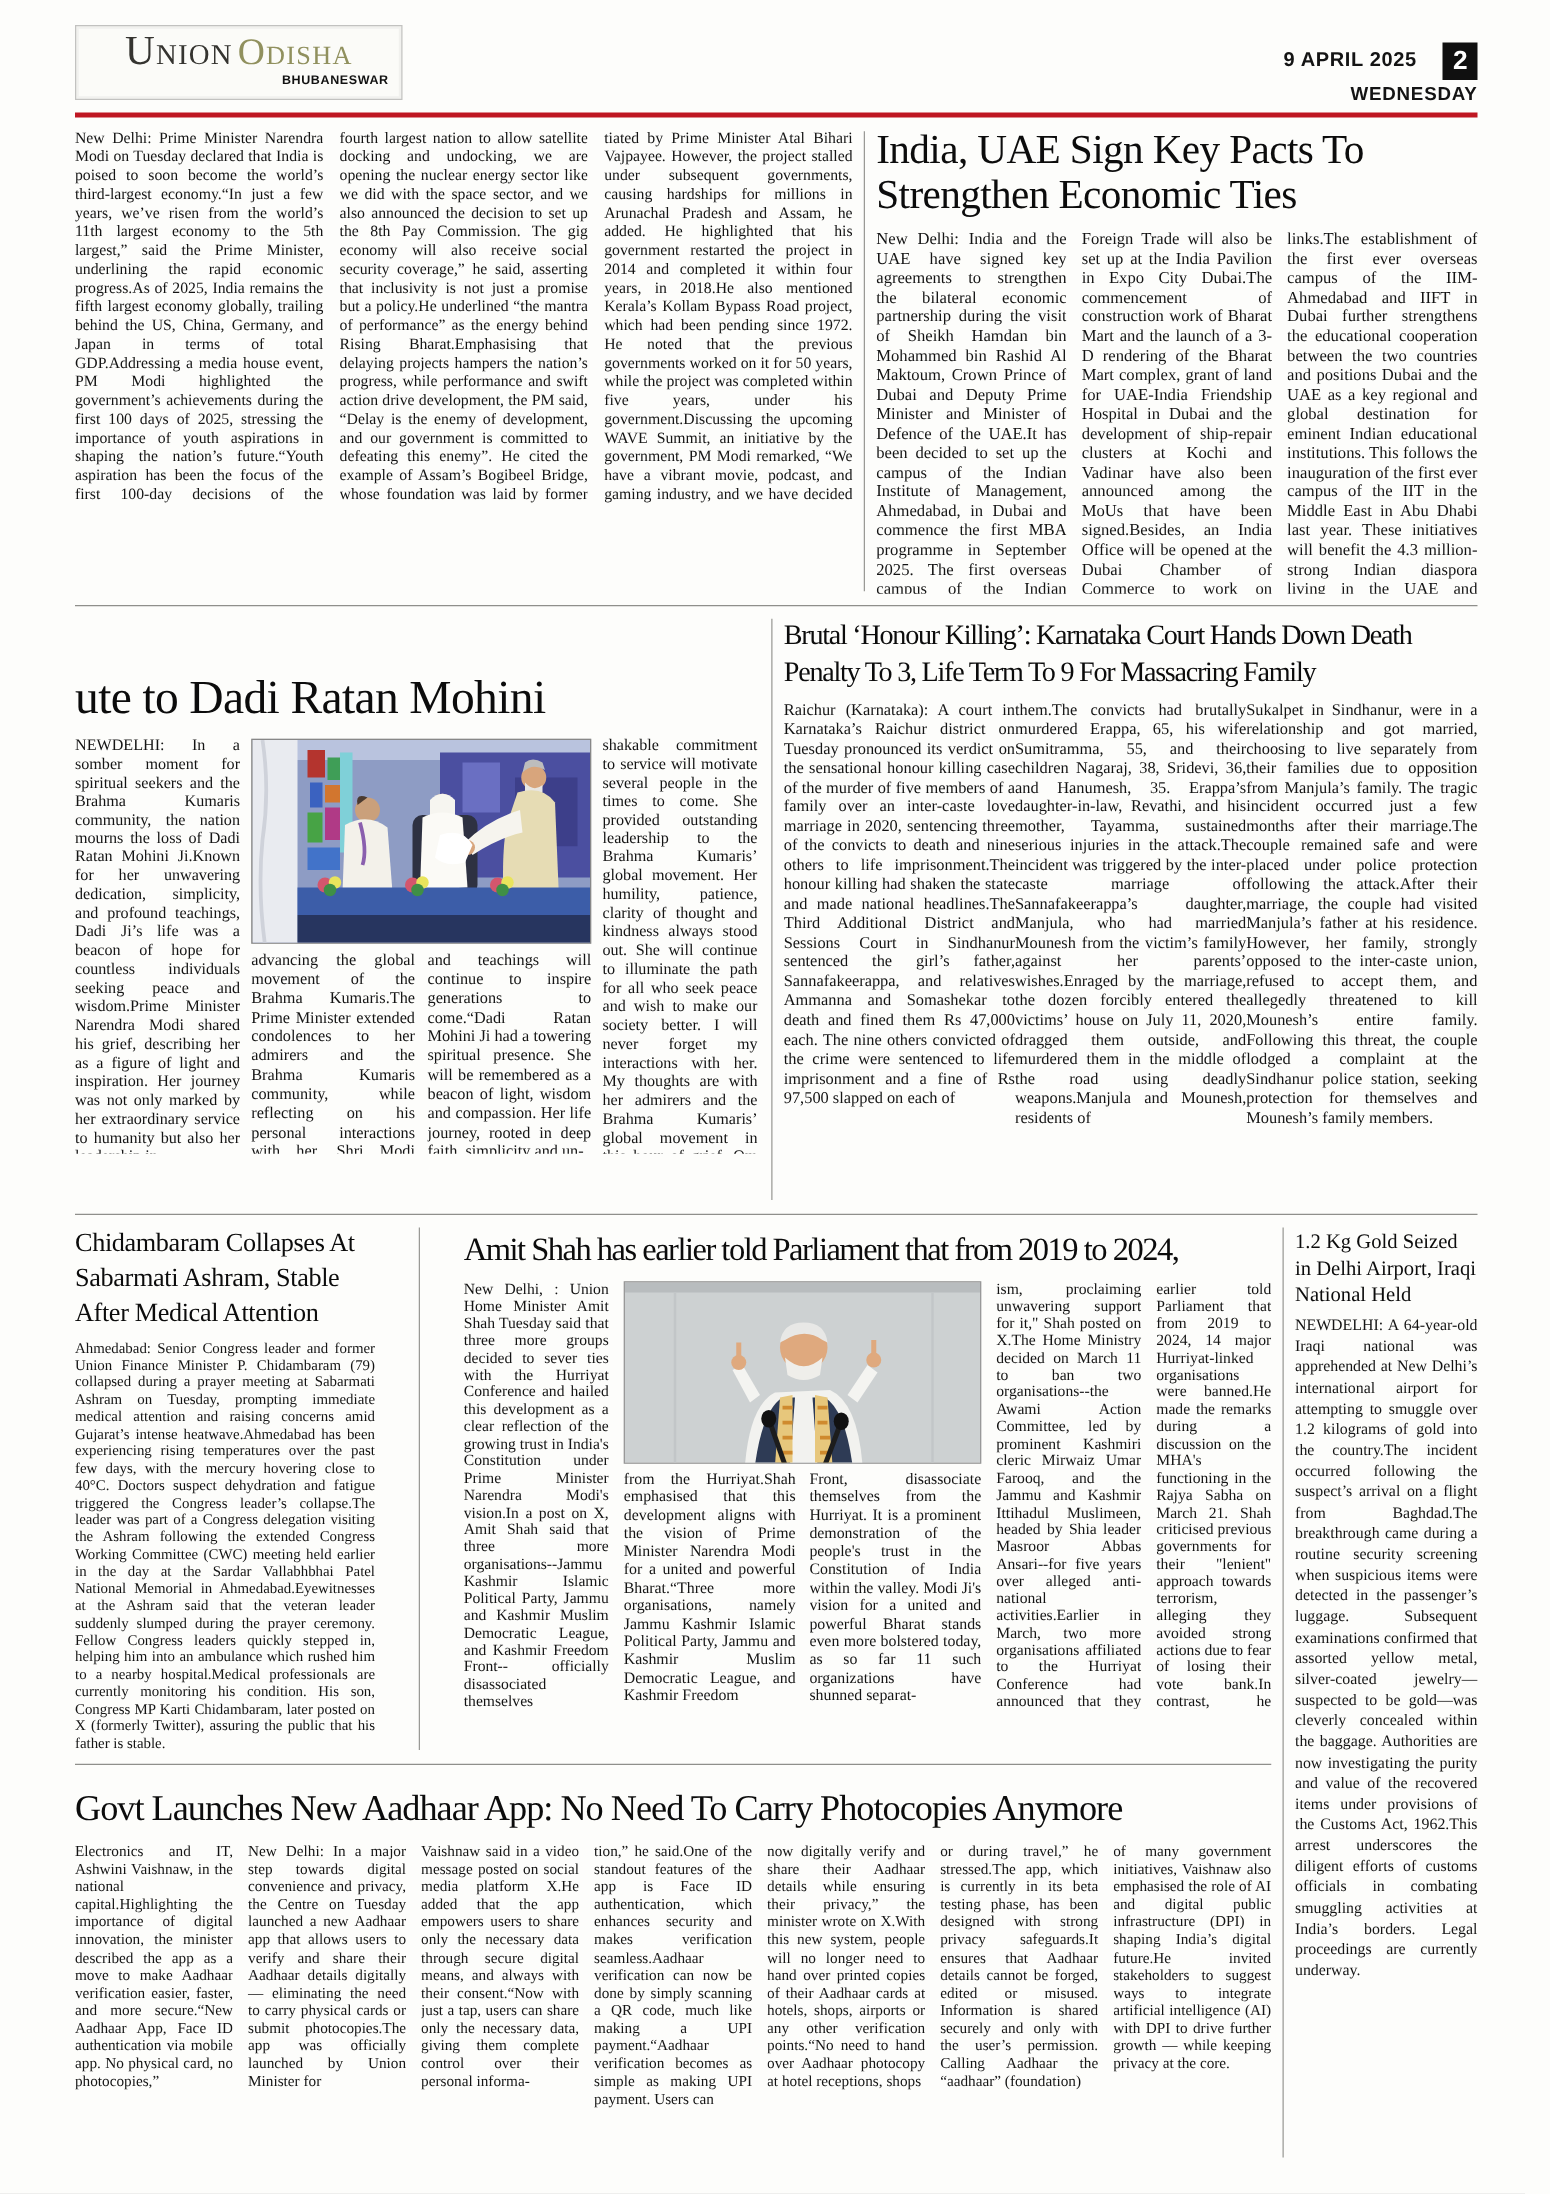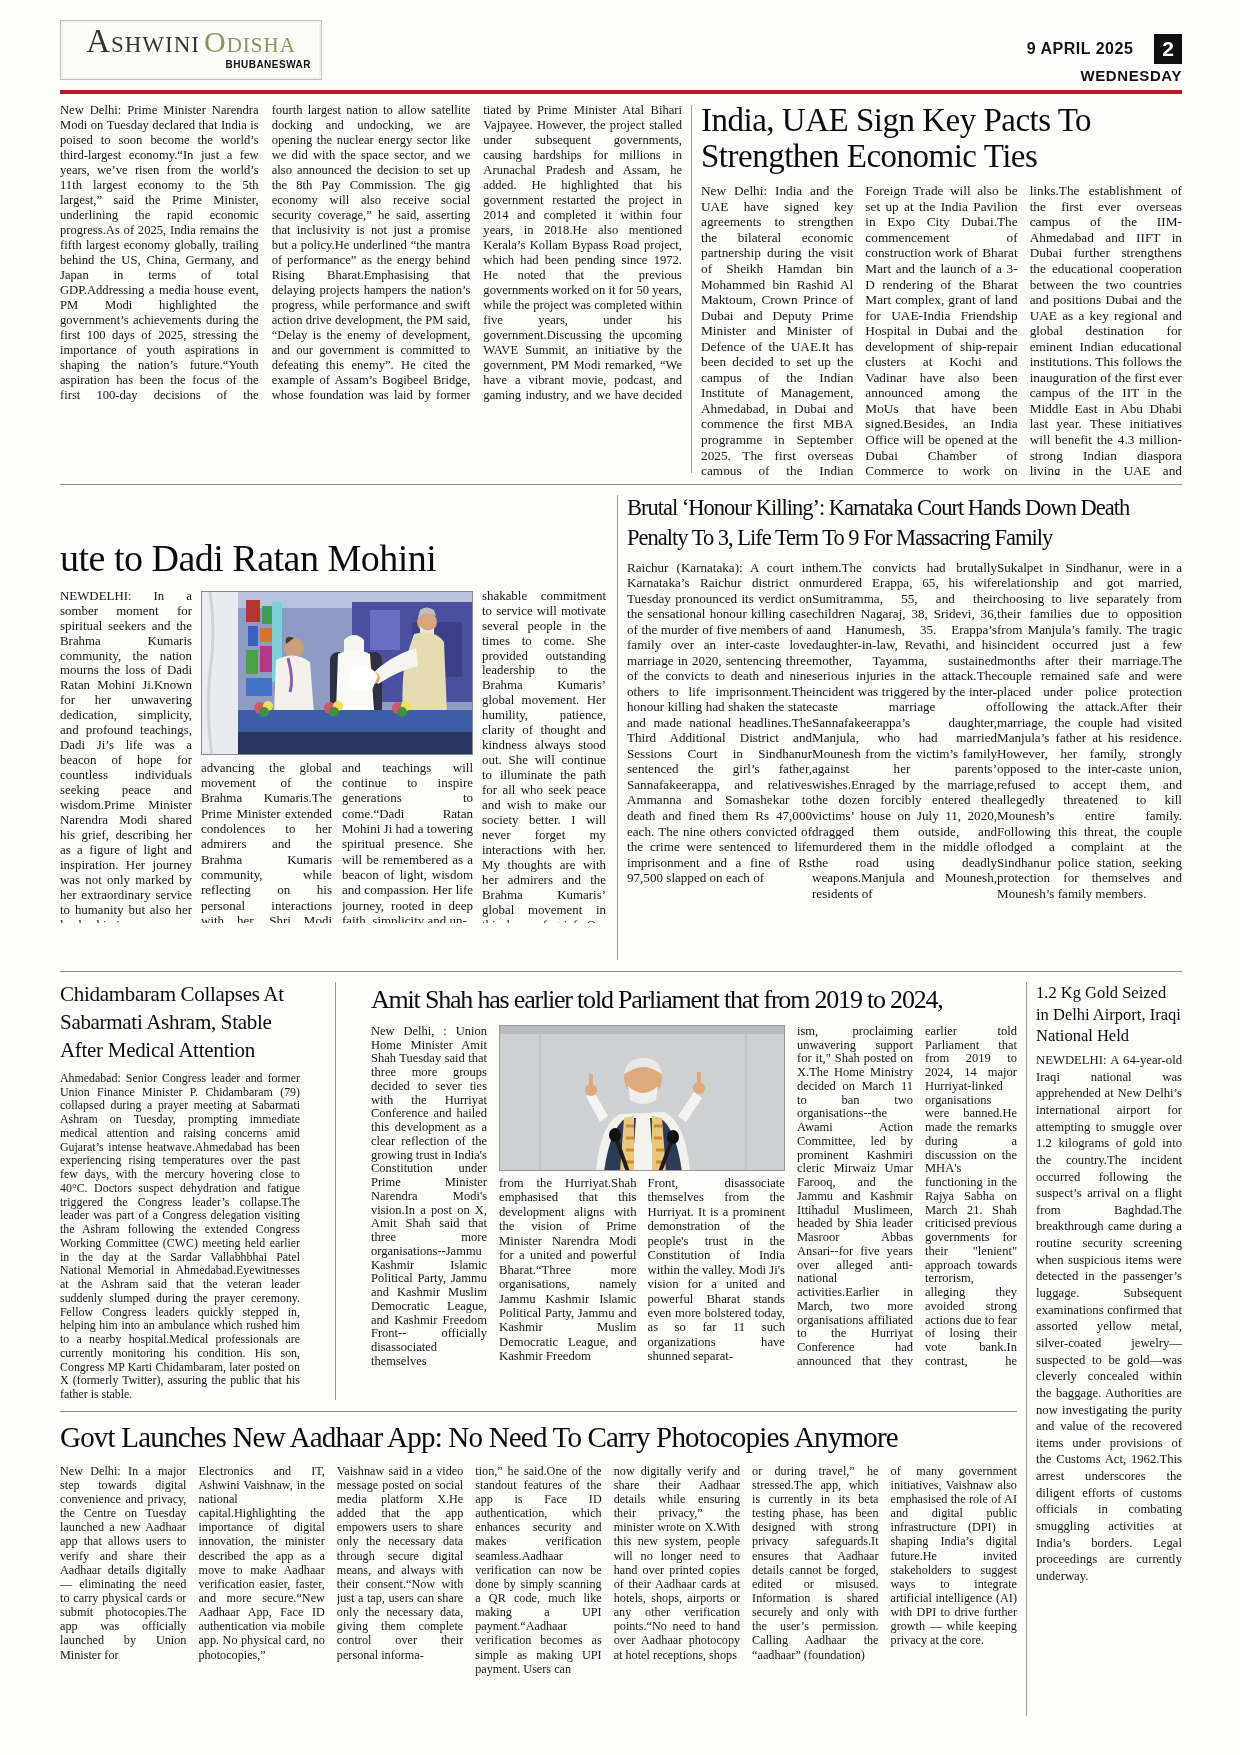--- a/index.html
+++ b/index.html
@@ -75,34 +75,34 @@
   .a6-c1 { width:116px; font-size:12.5px; line-height:1.1; }
   .a6-center { width:286px; display:flex; flex-direction:column; }
   .photo-shah { width:286px; height:146px; border:1px solid #999; }
   .a6-below { display:flex; gap:11px; margin-top:5px; flex:1; overflow:hidden; }
   .a6-below .col { flex:1; font-size:12.7px; line-height:1.14; }
   .a6-c4 { width:116px; font-size:12.5px; line-height:1.1; }
   .a6-c5 { flex:1; font-size:12.5px; line-height:1.1; }
   .a7 { width:146px; padding-top:2px; }
   .hl-a7 { font-size:16.5px; line-height:1.32; margin-bottom:5px; }
   .a7-body { font-size:12.7px; line-height:1.31; text-align:justify; height:640px; overflow:hidden; }
-  .a8 { margin-top:2px; }
+  .a8 { margin-top:12px; }
   .hl-a8 { font-size:29px; line-height:1.1; letter-spacing:-0.8px; margin-bottom:10px; }
   .cols-a8 { gap:12px; height:254px; }
   .cols-a8 .col { flex:1; font-size:12.2px; line-height:1.16; }
 </style>
 </head>
 <body>
 
 <div class="page">
 
   <header class="masthead">
     <div class="logo-box">
       <div class="logo-line">
-        <span class="logo-around">Ashwini</span>
+        <span class="logo-around">Union</span>
         <span class="logo-odisha">Odisha</span>
       </div>
       <div class="logo-city">BHUBANESWAR</div>
     </div>
     <div class="date-block">
       <div class="date-row">
         <span class="date-text">9 APRIL 2025</span>
         <span class="page-num">2</span>
       </div>
       <div class="day-text">WEDNESDAY</div>
@@ -264,22 +264,22 @@
             </div>
             <div class="col a6-c4">ism, proclaiming unwavering support for it," Shah posted on X.The Home Ministry decided on March 11 to ban two organisations--the Awami Action Committee, led by prominent Kashmiri cleric Mirwaiz Umar Farooq, and the Jammu and Kashmir Ittihadul Muslimeen, headed by Shia leader Masroor Abbas Ansari--for five years over alleged anti-national activities.Earlier in March, two more organisations affiliated to the Hurriyat Conference had announced that they were severing ties with the outfit.Amit Shah has</div>
             <div class="col a6-c5">earlier told Parliament that from 2019 to 2024, 14 major Hurriyat-linked organisations were banned.He made the remarks during a discussion on the MHA's functioning in the Rajya Sabha on March 21. Shah criticised previous governments for their "lenient" approach towards terrorism, alleging they avoided strong actions due to fear of losing their vote bank.In contrast, he emphasised that under Prime Minister Narendra Modi's leadership, a zero-tolerance policy against terrorism has been firmly implemented.</div>
           </div>
         </article>
       </div>
       <div class="hrule"></div>
       <article class="a8">
         <h1 class="hl hl-a8">Govt Launches New Aadhaar App: No Need To Carry Photocopies Anymore</h1>
         <div class="cols cols-a8">
+          <div class="col">Electronics and IT, Ashwini Vaishnaw, in the national capital.Highlighting the importance of digital innovation, the minister described the app as a move to make Aadhaar verification easier, faster, and more secure.“New Aadhaar App, Face ID authentication via mobile app. No physical card, no photocopies,”</div>
           <div class="col">New Delhi: In a major step towards digital convenience and privacy, the Centre on Tuesday launched a new Aadhaar app that allows users to verify and share their Aadhaar details digitally — eliminating the need to carry physical cards or submit photocopies.The app was officially launched by Union Minister for</div>
-          <div class="col">Electronics and IT, Ashwini Vaishnaw, in the national capital.Highlighting the importance of digital innovation, the minister described the app as a move to make Aadhaar verification easier, faster, and more secure.“New Aadhaar App, Face ID authentication via mobile app. No physical card, no photocopies,”</div>
           <div class="col">Vaishnaw said in a video message posted on social media platform X.He added that the app empowers users to share only the necessary data through secure digital means, and always with their consent.“Now with just a tap, users can share only the necessary data, giving them complete control over their personal informa-</div>
           <div class="col">tion,” he said.One of the standout features of the app is Face ID authentication, which enhances security and makes verification seamless.Aadhaar verification can now be done by simply scanning a QR code, much like making a UPI payment.“Aadhaar verification becomes as simple as making UPI payment. Users can</div>
           <div class="col">now digitally verify and share their Aadhaar details while ensuring their privacy,” the minister wrote on X.With this new system, people will no longer need to hand over printed copies of their Aadhaar cards at hotels, shops, airports or any other verification points.“No need to hand over Aadhaar photocopy at hotel receptions, shops</div>
           <div class="col">or during travel,” he stressed.The app, which is currently in its beta testing phase, has been designed with strong privacy safeguards.It ensures that Aadhaar details cannot be forged, edited or misused. Information is shared securely and only with the user’s permission. Calling Aadhaar the “aadhaar” (foundation)</div>
           <div class="col">of many government initiatives, Vaishnaw also emphasised the role of AI and digital public infrastructure (DPI) in shaping India’s digital future.He invited stakeholders to suggest ways to integrate artificial intelligence (AI) with DPI to drive further growth — while keeping privacy at the core.</div>
         </div>
       </article>
     </div>
     <div class="vrule"></div>
     <article class="a7">

